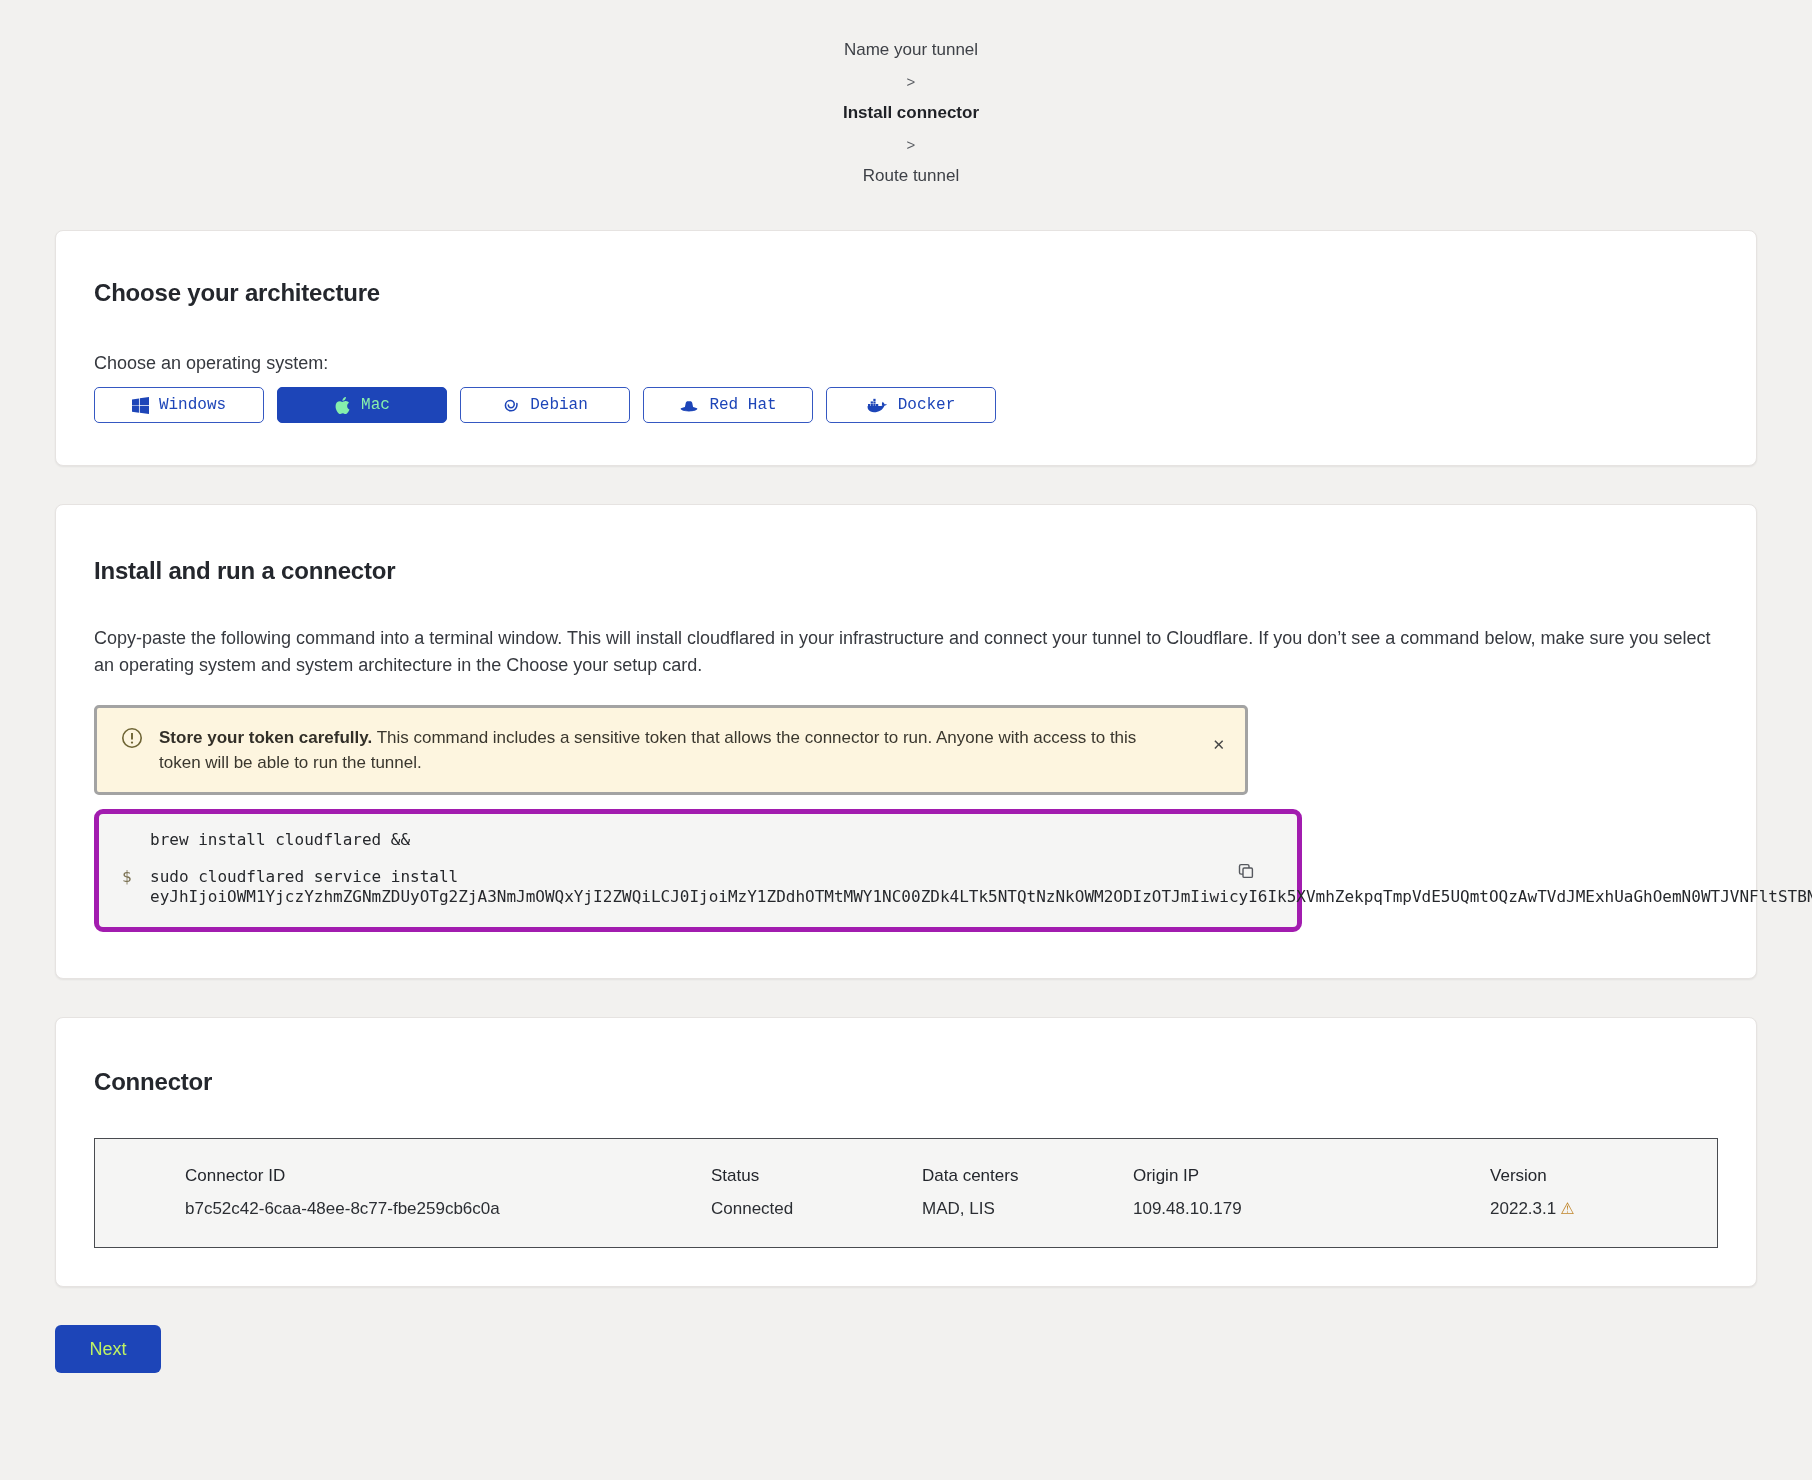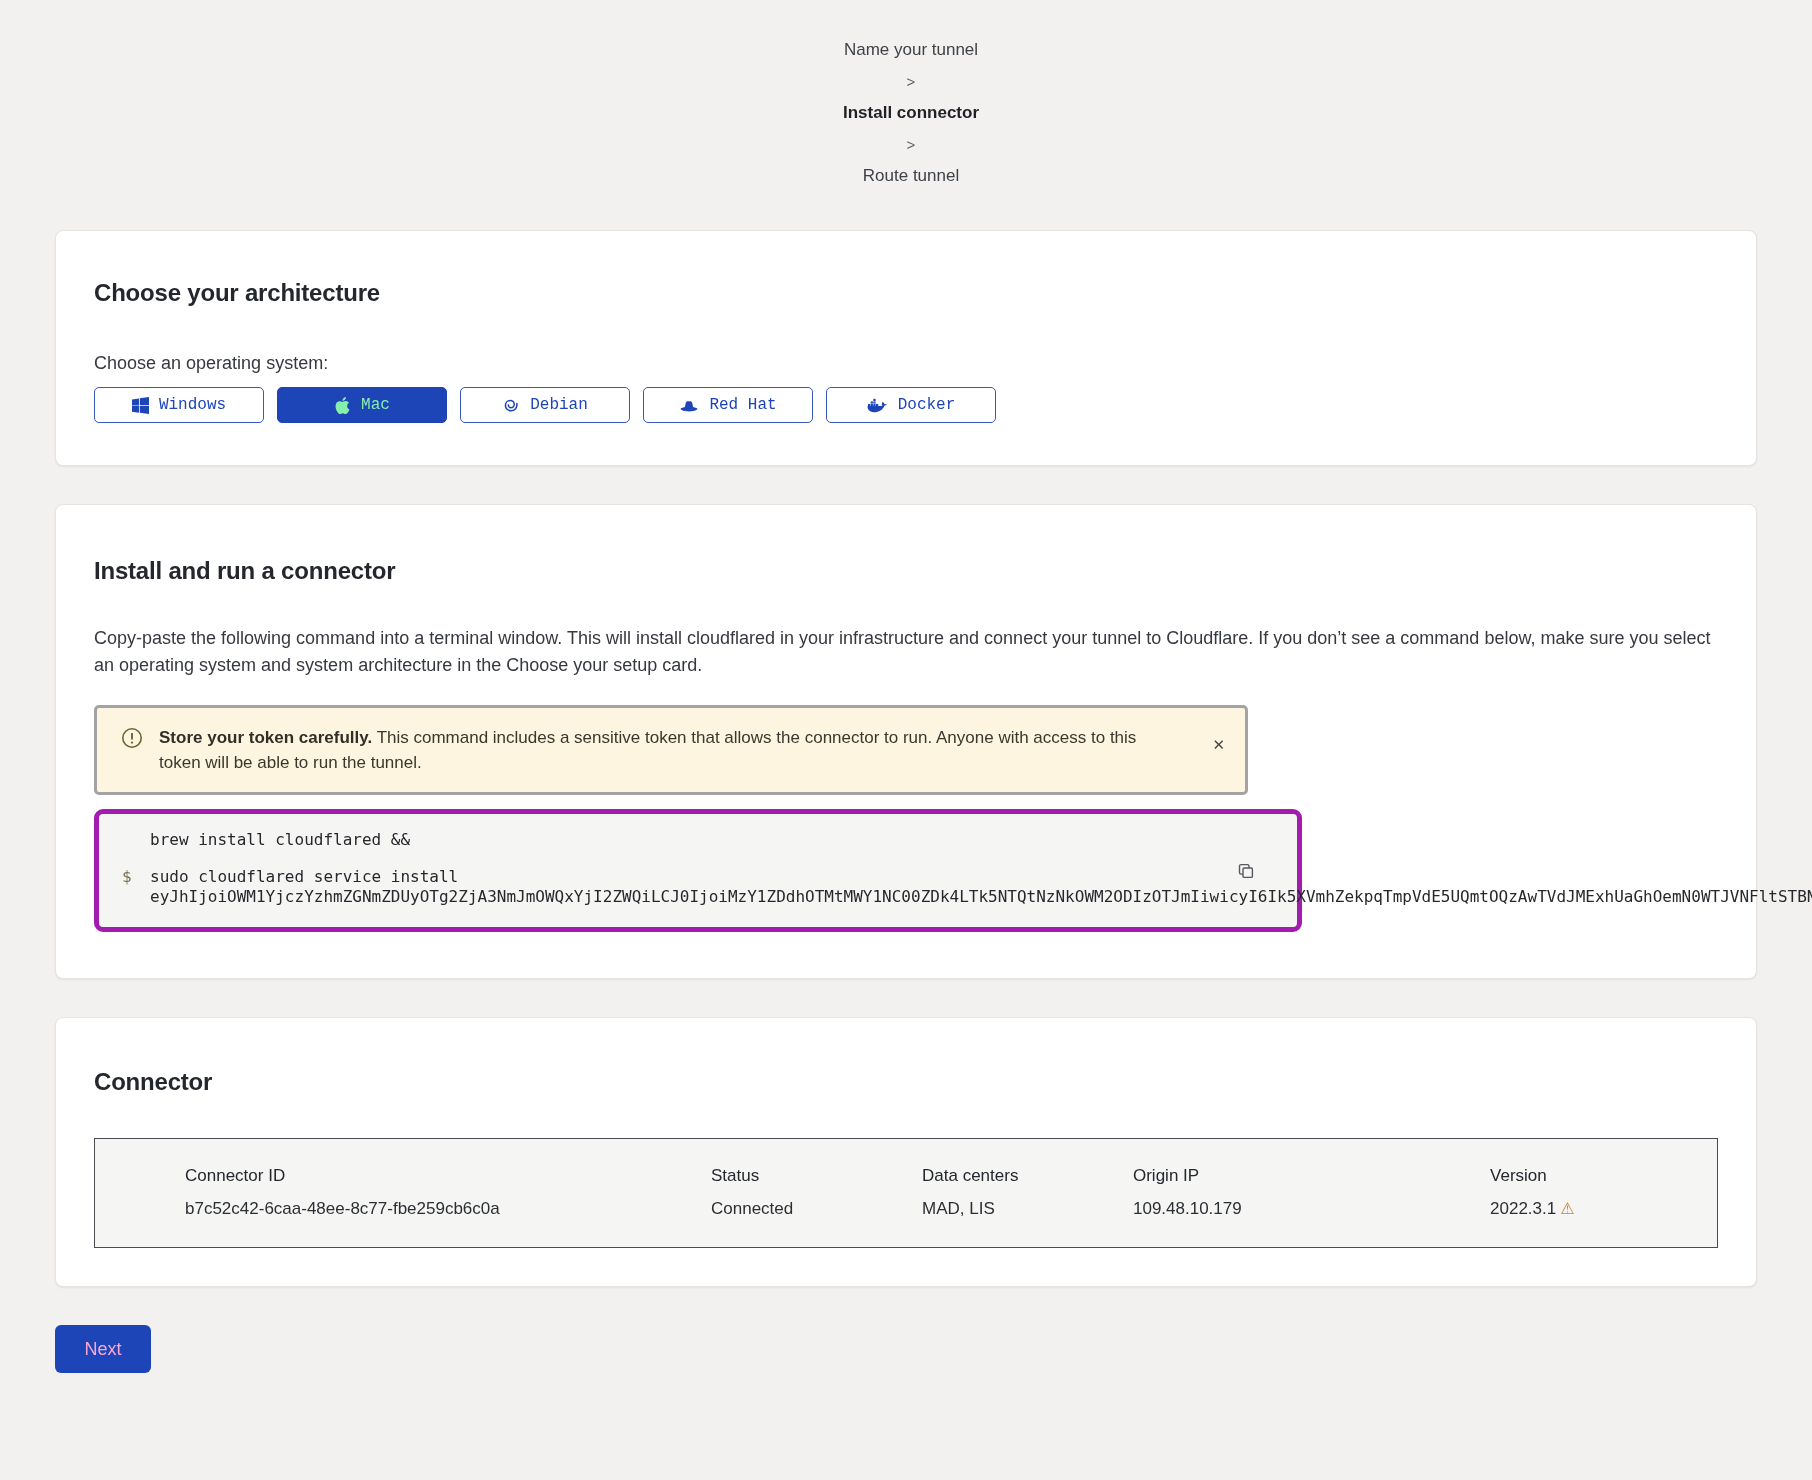--- a/index.html
+++ b/index.html
@@ -108,22 +108,22 @@
   }
   .connectors-table th.col-id, .connectors-table td.col-id { padding-left: 90px; }
   .col-id { width: 37%; } .col-status { width: 13%; } .col-dc { width: 13%; }
   .col-ip { width: 22%; } .col-ver { width: 15%; }
   .status-connected { color: #2c7a39; }
   .warn-tri { color: #c0862c; font-size: 16px; font-family: "DejaVu Sans", sans-serif; margin-left: 4px; }
 
   
   .next-btn {
     display: block; margin-top: 1px;
-    width: 96px; height: 48px;
-    background: #1d45b8; color: #f9a8d4;
+    width: 106px; height: 48px;
+    background: #1d45b8; color: #bef264;
     border: none; border-radius: 6px;
     font-size: 18px; font-family: inherit; cursor: pointer;
   }
 </style>
 </head>
 <body>
 
 <div class="page">
 
   <nav class="breadcrumb">

